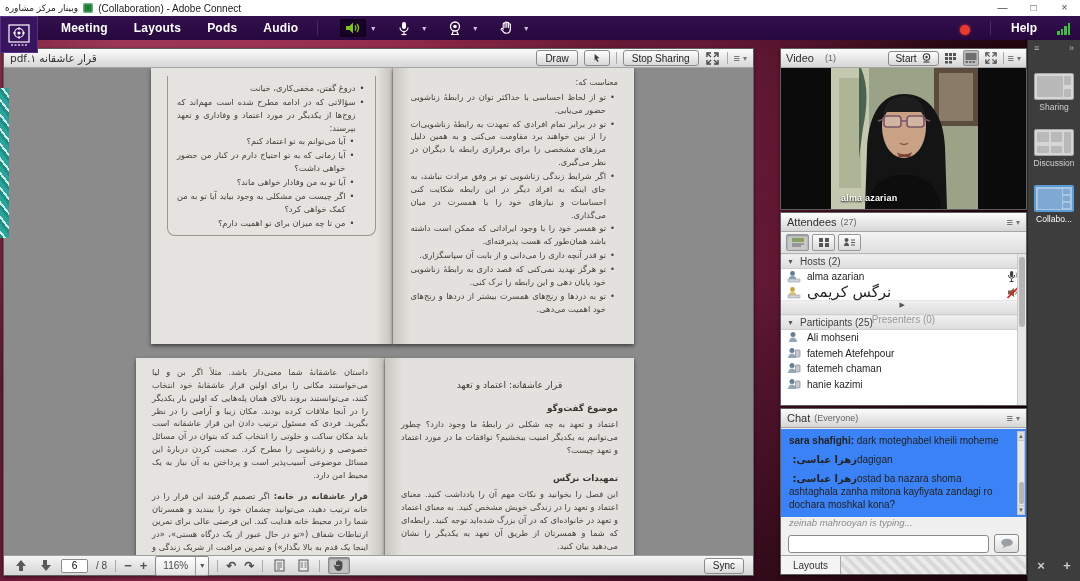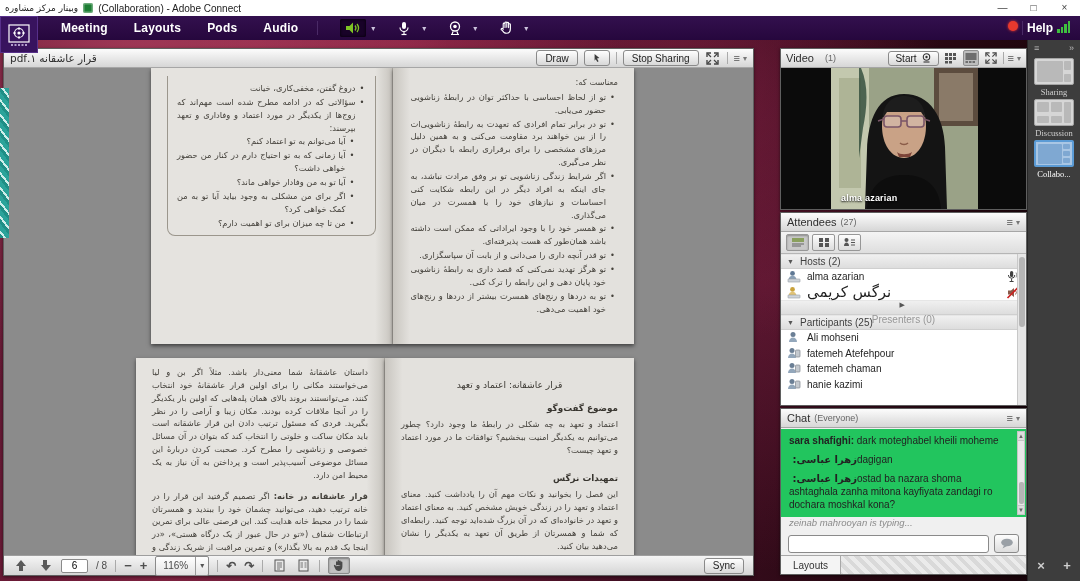--- a/index.html
+++ b/index.html
@@ -24,21 +24,21 @@
   .menubar { position:absolute; top:16px; left:0; width:1080px; height:24px;
     background:linear-gradient(#33104e,#26073d); display:flex; align-items:center; color:#fff; }
   .mb-items { display:flex; margin-left:48px; }
   .mb-item { padding:0 13px; font-weight:bold; font-size:12px; letter-spacing:.2px; cursor:default; }
   .mb-sep { width:1px; height:14px; background:#4a2a66; margin:0 6px; }
   .av-group { display:flex; align-items:center; margin-left:16px; gap:3px; }
   .av-box { display:flex; align-items:center; justify-content:center; width:26px; height:18px;
     border-radius:2px; }
   .av-box.active { background:#180228; box-shadow:inset 0 0 3px #000; }
   .caret { font-size:8px; color:#cdc3dd; margin-left:2px; }
-  .mb-right { margin-left:auto; display:flex; align-items:flex-start; gap:4px; padding-right:10px; }
+  .mb-right { margin-left:auto; display:flex; align-items:flex-end; gap:20px; padding-right:10px; }
   .rec-dot { width:10px; height:10px; border-radius:50%; background:#e8392e; box-shadow:0 0 3px #e8392e; }
   .mb-sep2 { width:1px; height:14px; background:#4a2a66; }
   .help { font-weight:bold; font-size:12px; }
   .signal { display:flex; align-items:flex-end; gap:1px; height:12px; }
   .signal i { display:block; width:2.5px; background:#3fbf3f; }
 
   
   .logo { position:absolute; top:16px; left:0; width:38px; height:37px; background:#38135e;
     border:1px solid #57308a; z-index:30; display:flex; flex-direction:column; align-items:center;
     justify-content:center; }
@@ -135,21 +135,21 @@
     font-size:10px; color:#3f3f3f; }
   .agh .tri { font-size:7px; color:#555; width:8px; }
   .agh.disabled { color:#979797;flex-direction:column; }
   .arow { height:15.5px; display:flex; align-items:center; gap:6px; padding:0 6px; font-size:10px; color:#1f1f1f; }
   .arow .status { margin-left:auto; display:flex; align-items:center; }
   .sbar { position:absolute; right:0; top:0; bottom:0; width:9px; background:#e6e6e6; border-left:1px solid #c8c8c8; }
   .sthumb { position:absolute; left:1px; width:6px; background:#b5b5b5; border-radius:3px; }
 
   
   .chat-pod { left:780px; top:368px; width:247px; height:167px; }
-  .msgs { position:absolute; top:20px; left:0; right:0; height:88px; background:#22c55e; overflow:hidden;
+  .msgs { position:absolute; top:20px; left:0; right:0; height:88px; background:#3b82f6; overflow:hidden;
     padding:5px 14px 8px 8px; font-size:10px; color:#222; line-height:1.3; }
   .msg { margin-bottom:6px; }
   .mn { font-weight:bold; }
   .mn::after { content:": "; }
   .typing { position:absolute; left:8px; top:108px; font-style:italic; color:#8b8b8b; font-size:9.5px; }
   .chat-inrow { position:absolute; left:0; right:0; top:121px; height:27px; display:flex;
     align-items:center; gap:5px; padding:0 7px; background:#f0f0f0; }
   .chat-input { flex:1; height:18px; border:1px solid #8a8a8a; border-radius:3px; background:#fff;
     font-size:10px; padding:0 5px; font-family:"Liberation Sans",sans-serif; }
   .send-btn { width:25px; height:19px; border:1px solid #8a8a8a; border-radius:3px;
@@ -161,21 +161,21 @@
   .chat-sbar { position:absolute; right:1px; top:22px; width:8px; height:84px; background:#e8e8e8;
     border:1px solid #c6c6c6; font-size:6px; color:#666; text-align:center; }
   .chat-sbar .sa { height:9px; line-height:9px; background:#ddd; border-bottom:1px solid #c6c6c6; }
   .chat-sbar .sa.bot { position:absolute; bottom:0; left:0; right:0; border-top:1px solid #c6c6c6; border-bottom:none; }
   .chat-sbar .th { position:absolute; left:0.5px; bottom:10px; width:5px; height:22px; background:#b5b5b5; border-radius:2px; }
 
   
   .lbar { position:absolute; left:1027px; top:0; width:53px; height:541px; background:#3d3d3d;
     border-left:1px solid #272727; }
   .lbar-top { display:flex; justify-content:space-between; padding:3px 6px; color:#b9b9b9; font-size:9px; }
-  .litem { margin:2px auto 0; width:44px; text-align:center; cursor:pointer;font-family:Liberation Serif, serif; }
+  .litem { margin:17px auto 0; width:44px; text-align:center; cursor:pointer; }
   .thumb { width:40px; height:27px; background:#d6d6d6; border:1px solid #a5a5a5; border-radius:2px;
     margin:0 auto 2px; position:relative; }
   .thumb .blk { position:absolute; background:#b9b9b9; border-radius:1px; }
   .litem.selected .thumb { background:#a9c6e4; border:2px solid #5b9bd5; }
   .litem.selected .blk { background:#7fa8d2; }
   .llabel { font-size:8.5px; color:#cfcfcf; }
   .litem.selected .llabel { color:#fff; }
   .lbar-bottom { position:absolute; bottom:8px; left:0; right:0; display:flex; justify-content:space-around;
     color:#cfcfcf; font-size:13px; font-weight:bold; }
 </style>
@@ -302,21 +302,21 @@
 
         <div class="spread spread-1">
           <div class="page pl">
             <div class="doc">
               <div class="bx bx-cut">
                 <div class="b">دروغ گفتن، مخفی‌کاری، خیانت</div>
                 <div class="b">سؤالاتی که در ادامه مطرح شده است مهم‌اند که زوج‌ها از یکدیگر در مورد اعتماد و وفاداری و تعهد بپرسند:</div>
                 <div class="b sub">آیا می‌توانم به تو اعتماد کنم؟</div>
                 <div class="b sub">آیا زمانی که به تو احتیاج دارم در کنار من حضور خواهی داشت؟</div>
                 <div class="b sub">آیا تو به من وفادار خواهی ماند؟</div>
-                <div class="b sub">اگر برای من مشکلی به وجود بیاید آیا تو به من کمک خواهی کرد؟</div>
+                <div class="b sub">اگر چیست من مشکلی به وجود بیاید آیا تو به من کمک خواهی کرد؟</div>
                 <div class="b sub">من تا چه میزان برای تو اهمیت دارم؟</div>
               </div>
             </div>
           </div>
           <div class="page pr">
             <div class="doc">
               <div class="intro">معناست که:</div>
               <div class="bx" style="border:none;padding:0 2px">
                 <div class="b">تو از لحاظ احساسی با حداکثر توان در رابطهٔ زناشویی حضور می‌یابی.</div>
                 <div class="b">تو در برابر تمام افرادی که تعهدت به رابطهٔ زناشویی‌ات را از بین خواهند برد مقاومت می‌کنی و به همین دلیل مرزهای مشخصی را برای برقراری رابطه با دیگران در نظر می‌گیری.</div>

